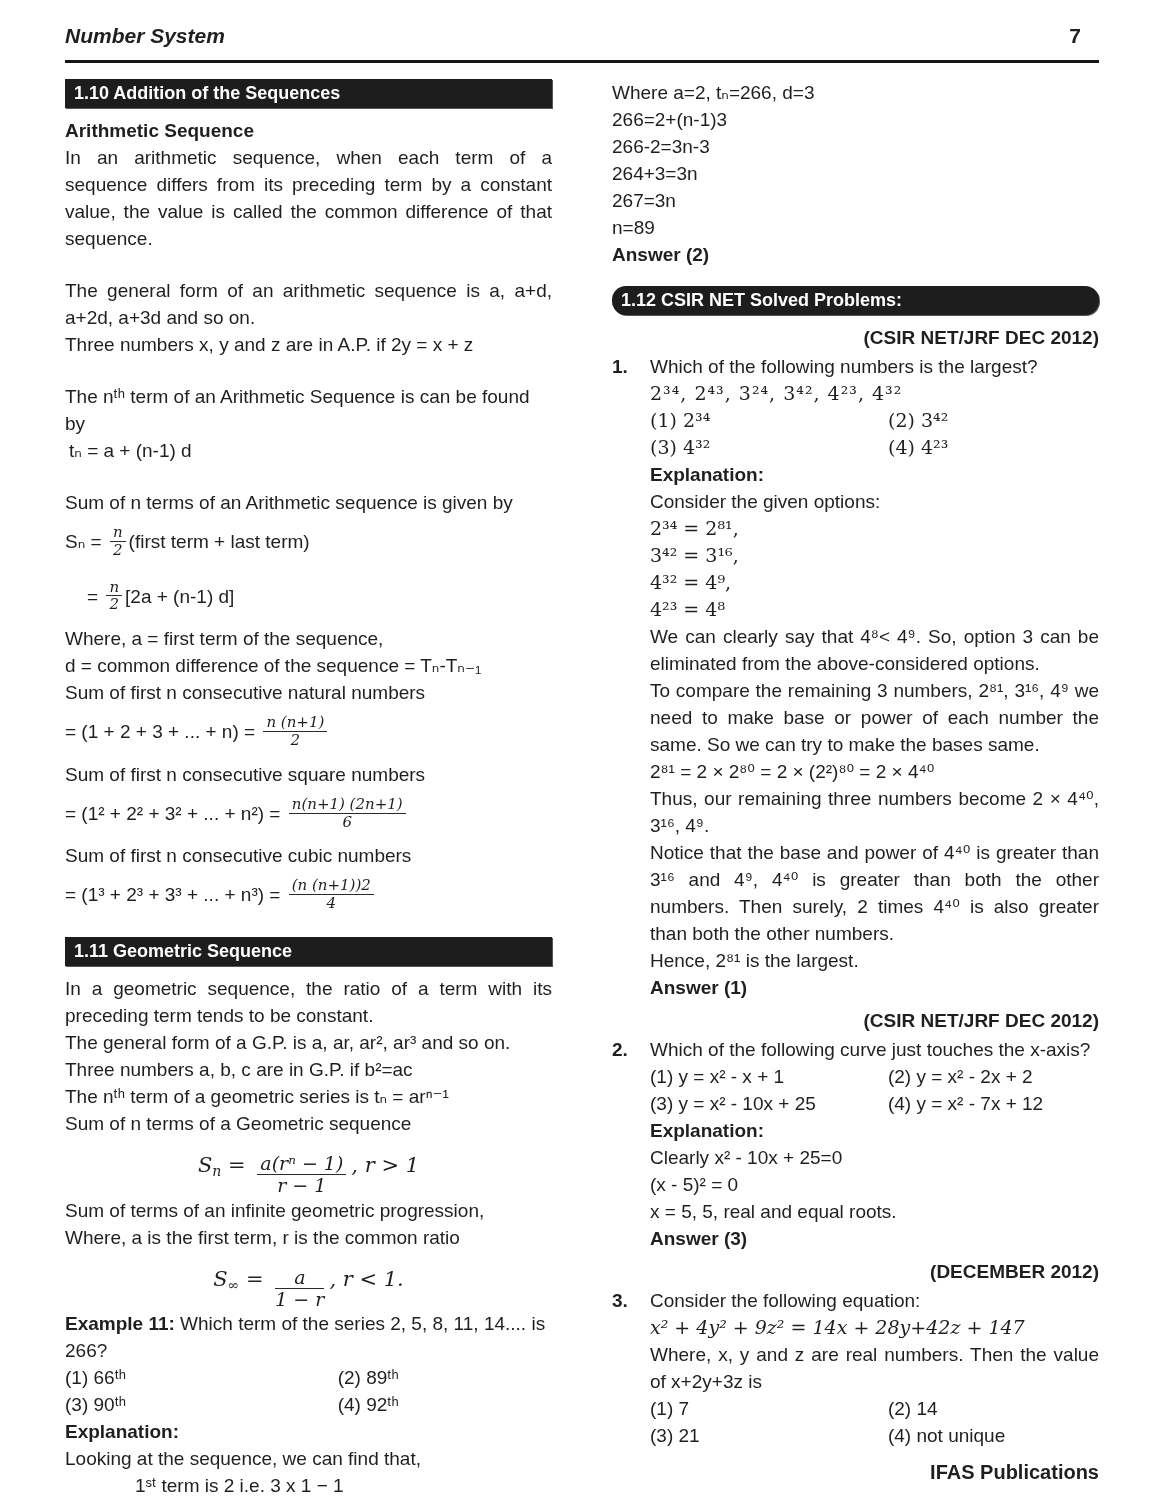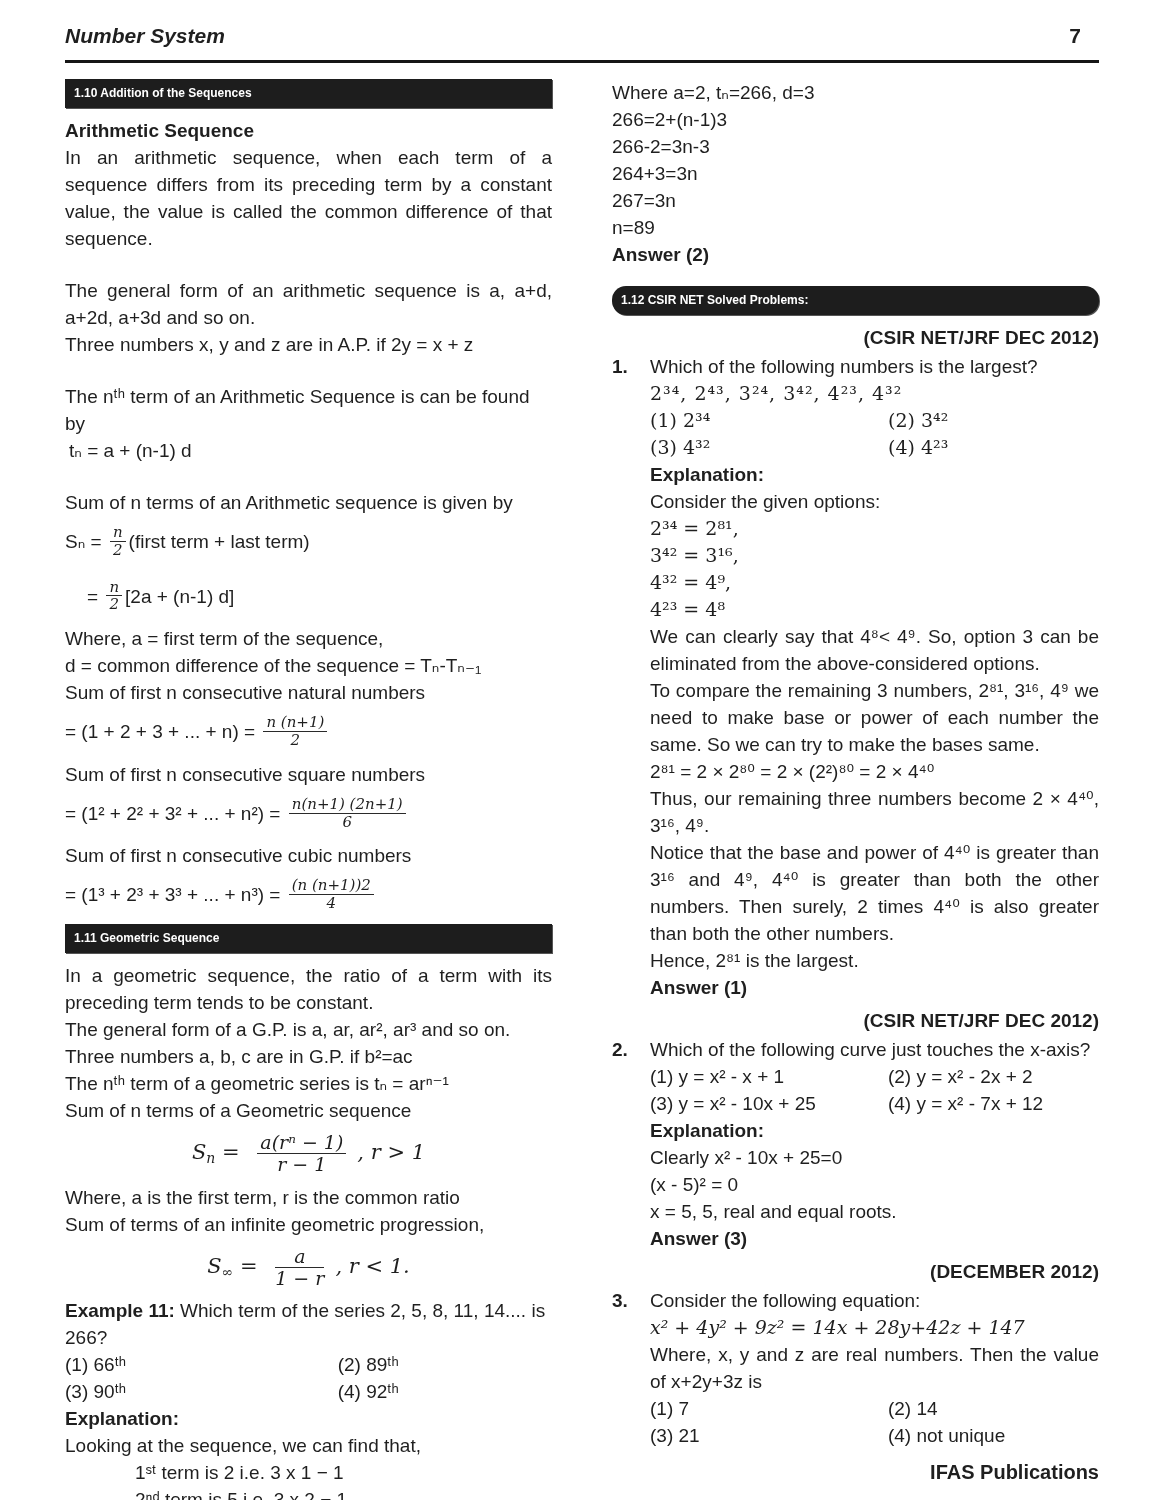--- a/index.html
+++ b/index.html
@@ -9,40 +9,40 @@
     font-size:19px;line-height:27px;overflow:hidden;
     -webkit-font-smoothing:antialiased;
   }
   .page{padding:22px 60px 0 65px;box-sizing:border-box;width:1159px;height:1500px;}
   .pghead{display:flex;justify-content:space-between;align-items:flex-end;
     border-bottom:3px solid #161616;padding-bottom:11px;}
   .pghead .title{font-weight:bold;font-style:italic;font-size:21px;}
   .pghead .pno{font-weight:bold;font-size:21px;padding-right:18px;}
   .columns{display:flex;gap:60px;margin-top:16px;}
   .col{width:487px;flex:none;}
-  .secbar{background:#1d1d1d;color:#ffffff;font-weight:bold;font-size:12px;
+  .secbar{background:#1d1d1d;color:#ffffff;font-weight:bold;font-size:18px;
     padding:3px 9px;line-height:23px;margin-bottom:9px;box-shadow:1px 1px 0 #555;}
   .bold{font-weight:bold;}
   .just{text-align:justify;margin:0;}
   p{margin:0;}
   .mt{margin-top:25px;}
-  .mt2{}
+  .mt2{margin-top:13px;}
   .tline{padding-left:4px;}
   
   .fr{display:inline-block;text-align:center;vertical-align:middle;
     font-family:"DejaVu Serif",serif;font-style:italic;
     font-size:15px;line-height:1.12;margin:0 3px;position:relative;top:-2px;}
   .fr .n{display:block;border-bottom:1.4px solid #2a2a2a;padding:0 3px;}
   .fr .d{display:block;}
   .fline{line-height:24px;padding:10px 0 10px 0;}
   .fline.cont{padding-left:22px;}
   
   .disp{text-align:center;font-family:"DejaVu Serif",serif;font-style:italic;
     font-size:21px;line-height:26px;padding:8px 0;}
-  .disp .fr{font-size:19px;top:0;margin:0 11px;}
+  .disp .fr{font-size:19px;top:8px;margin:0 5px;}
   .disp .tail{font-style:italic;}
   .ssub{font-size:14px;vertical-align:-4px;letter-spacing:0;}
   .serif{font-family:"DejaVu Serif",serif;}
   .mathline{font-family:"DejaVu Serif",serif;letter-spacing:1px;}
   .ital{font-family:"DejaVu Serif",serif;font-style:italic;}
   .opts{display:grid;grid-template-columns:56% 44%;}
   .opts2{display:grid;grid-template-columns:53% 47%;}
   .ind{margin-left:70px;}
   .tag{text-align:right;font-weight:bold;margin-top:6px;}
   .q{display:flex;margin-top:2px;}
@@ -98,22 +98,22 @@
       <p class="just">In a geometric sequence, the ratio of a term with its preceding term tends to be constant.</p>
       <div>The general form of a G.P. is a, ar, ar², ar³ and so on.</div>
       <div>Three numbers a, b, c are in G.P. if b²=ac</div>
       <div>The nᵗʰ term of a geometric series is tₙ = arⁿ⁻¹</div>
       <div>Sum of n terms of a Geometric sequence</div>
 
       <div class="disp">
         <span>S</span><span class="ssub">n</span><span> = </span><span class="fr"><span class="n">a(rⁿ − 1)</span><span class="d">r − 1</span></span><span class="tail">,   r &gt; 1</span>
       </div>
 
+      <div>Sum of terms of an infinite geometric progression,</div>
       <div>Where, a is the first term, r is the common ratio</div>
-      <div>Sum of terms of an infinite geometric progression,</div>
 
       <div class="disp">
         <span>S</span><span class="ssub">∞</span><span> = </span><span class="fr"><span class="n">a</span><span class="d">1 − r</span></span><span class="tail">, r &lt; 1.</span>
       </div>
 
       <p><span class="bold">Example 11:</span><span> Which term of the series 2, 5, 8, 11, 14.... is 266?</span></p>
 
       <div class="opts">
         <span>(1) 66ᵗʰ</span>
         <span>(2) 89ᵗʰ</span>

